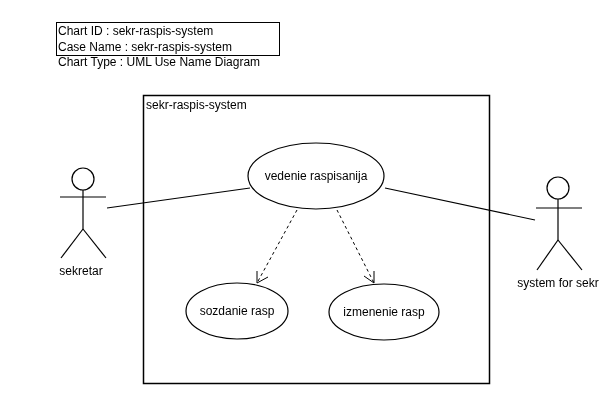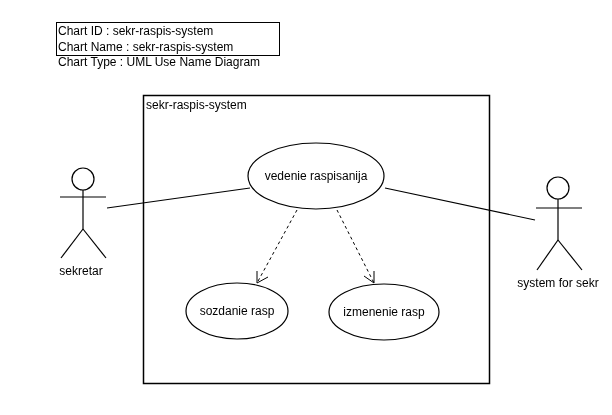--- a/index.html
+++ b/index.html
@@ -10,21 +10,21 @@
                 font-size: 12px; line-height: 15.5px; margin-left: 36px; }
     .info-line { white-space: nowrap; }
     svg { position: absolute; left: 0; top: 0; }
     svg text { font-family: "Liberation Sans", sans-serif; font-size: 12px; fill: #000; }
   </style>
 </head>
 <body>
 
 <div class="info-box">
   <div class="info-line">Chart ID : sekr-raspis-system</div>
-  <div class="info-line">Chart Name : sekr-raspis-system</div>
+  <div class="info-line">Case Name : sekr-raspis-system</div>
   <div class="info-line">Chart Type : UML Use Name Diagram</div>
 </div>
 
 <svg width="612" height="415" viewBox="0 0 612 415">
 
   <rect x="143.5" y="95.5" width="346" height="288" fill="none" stroke="#000" stroke-width="1.5"></rect>
   <text x="146" y="109">sekr-raspis-system</text>
 
   <line x1="107" y1="208" x2="250" y2="188" stroke="#000" stroke-width="1.2"></line>
   <line x1="385" y1="188" x2="535" y2="220" stroke="#000" stroke-width="1.2"></line>

